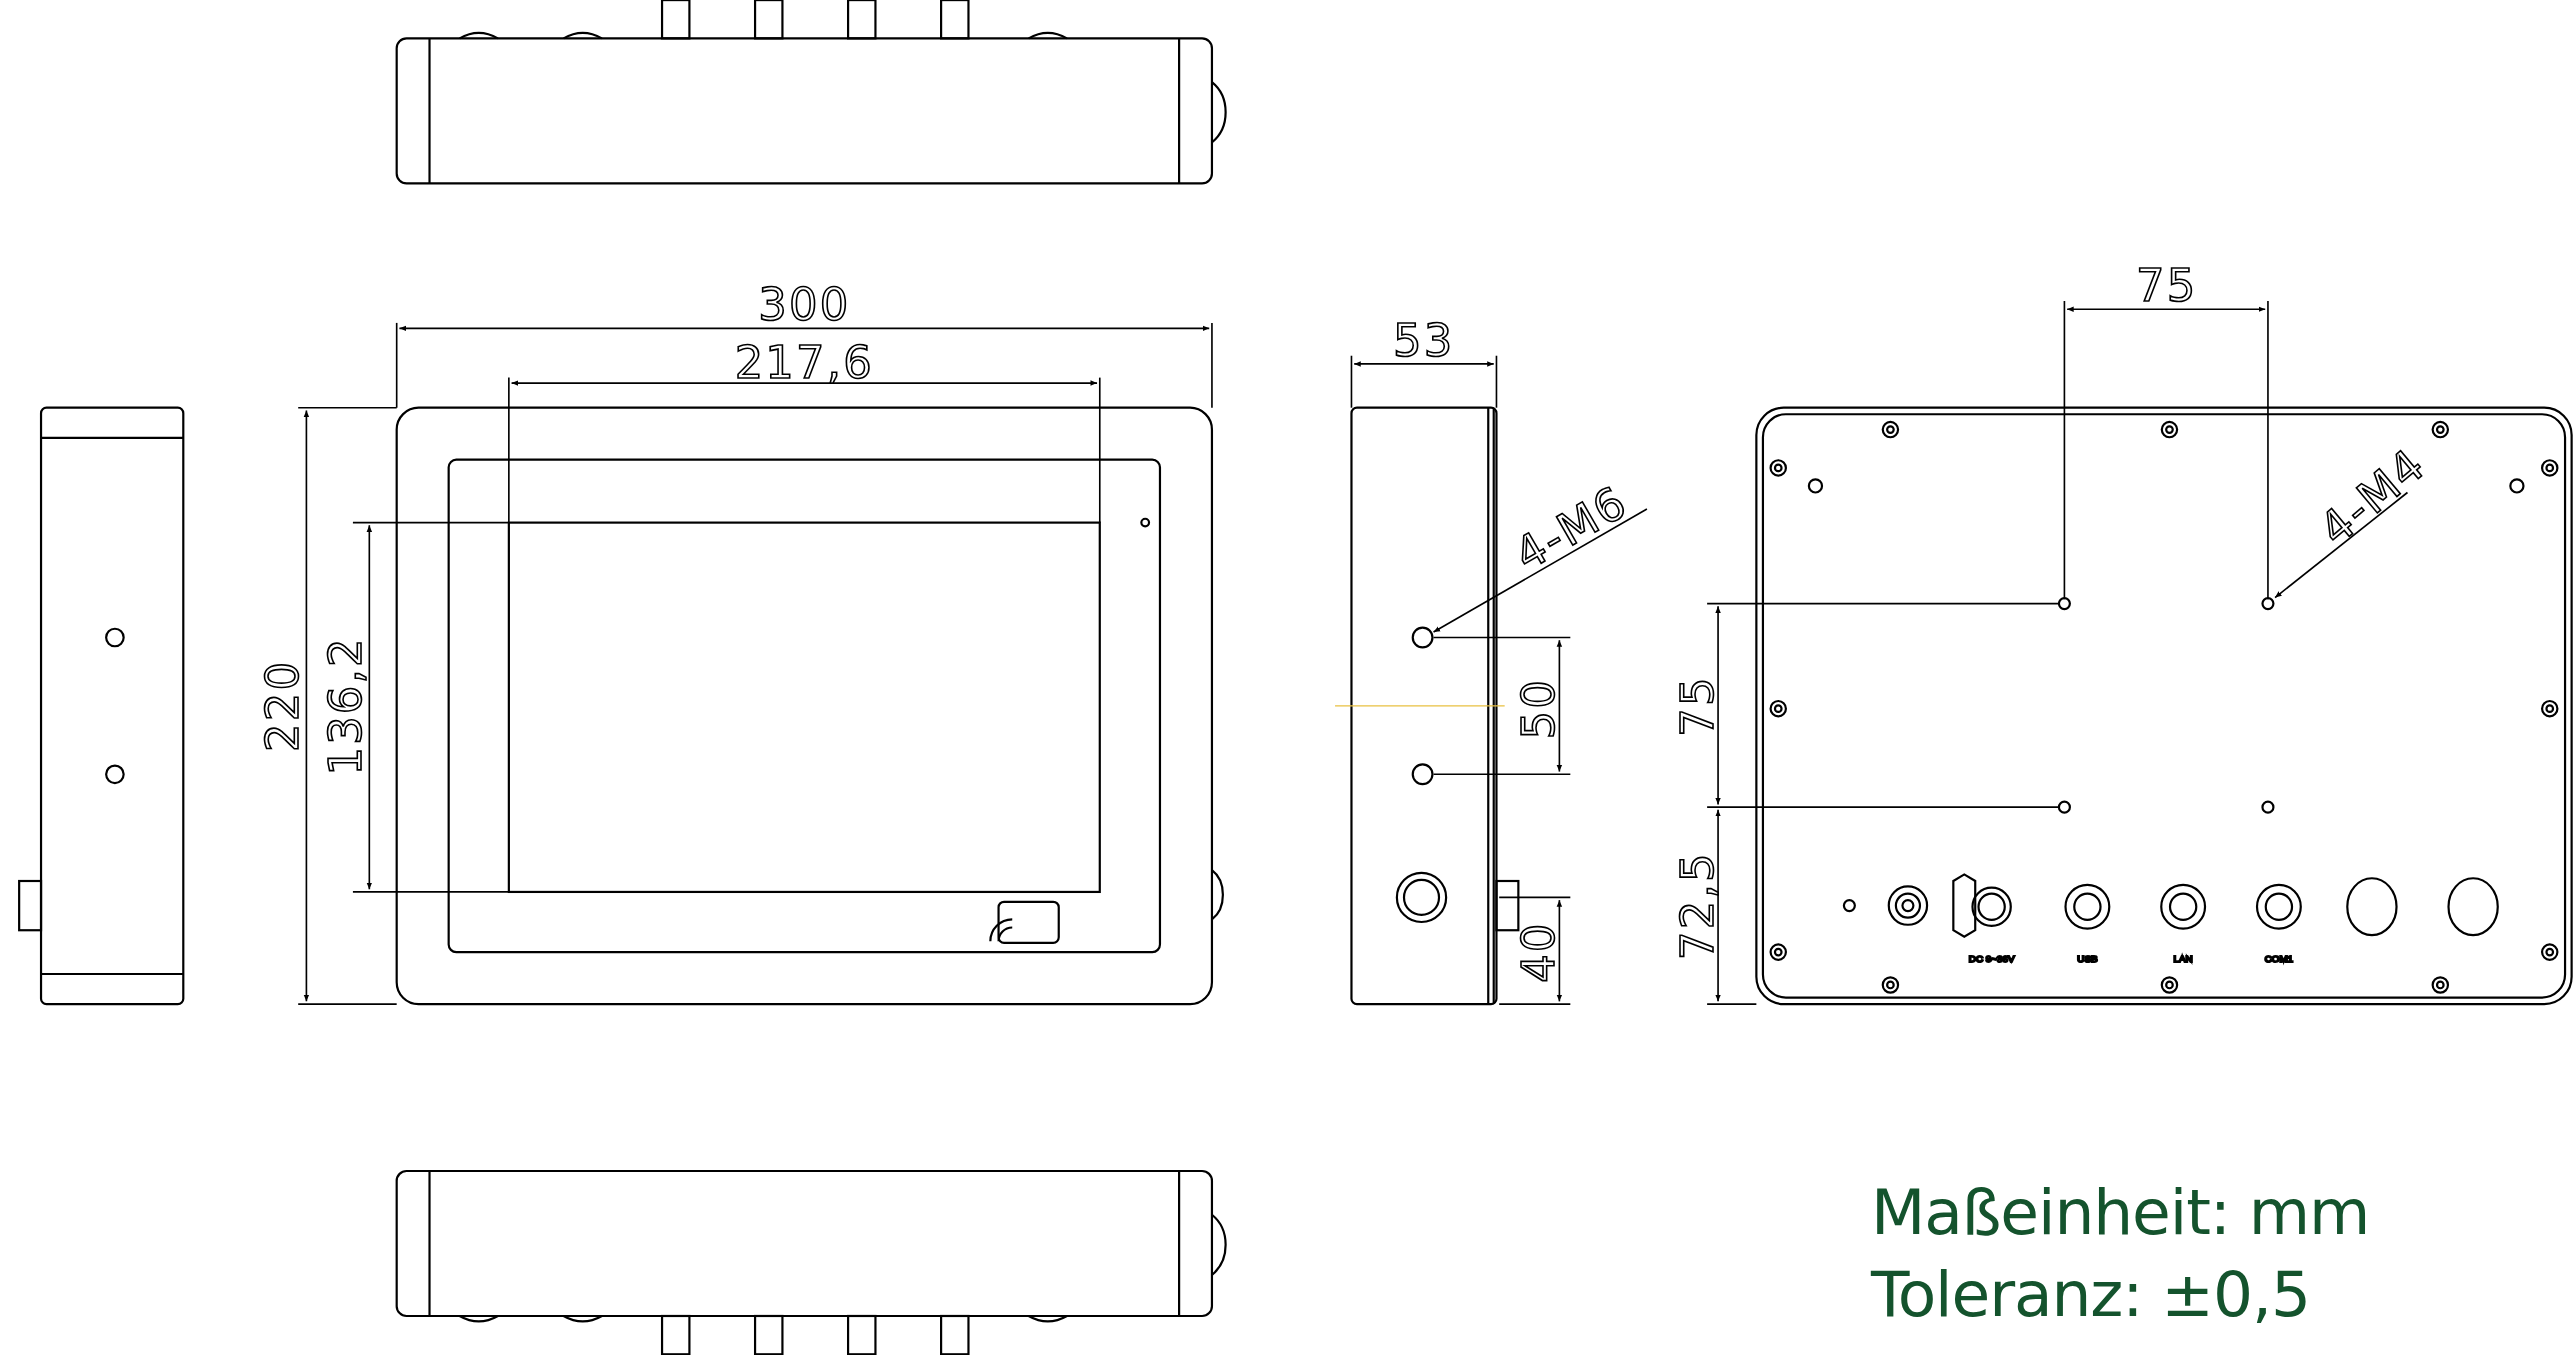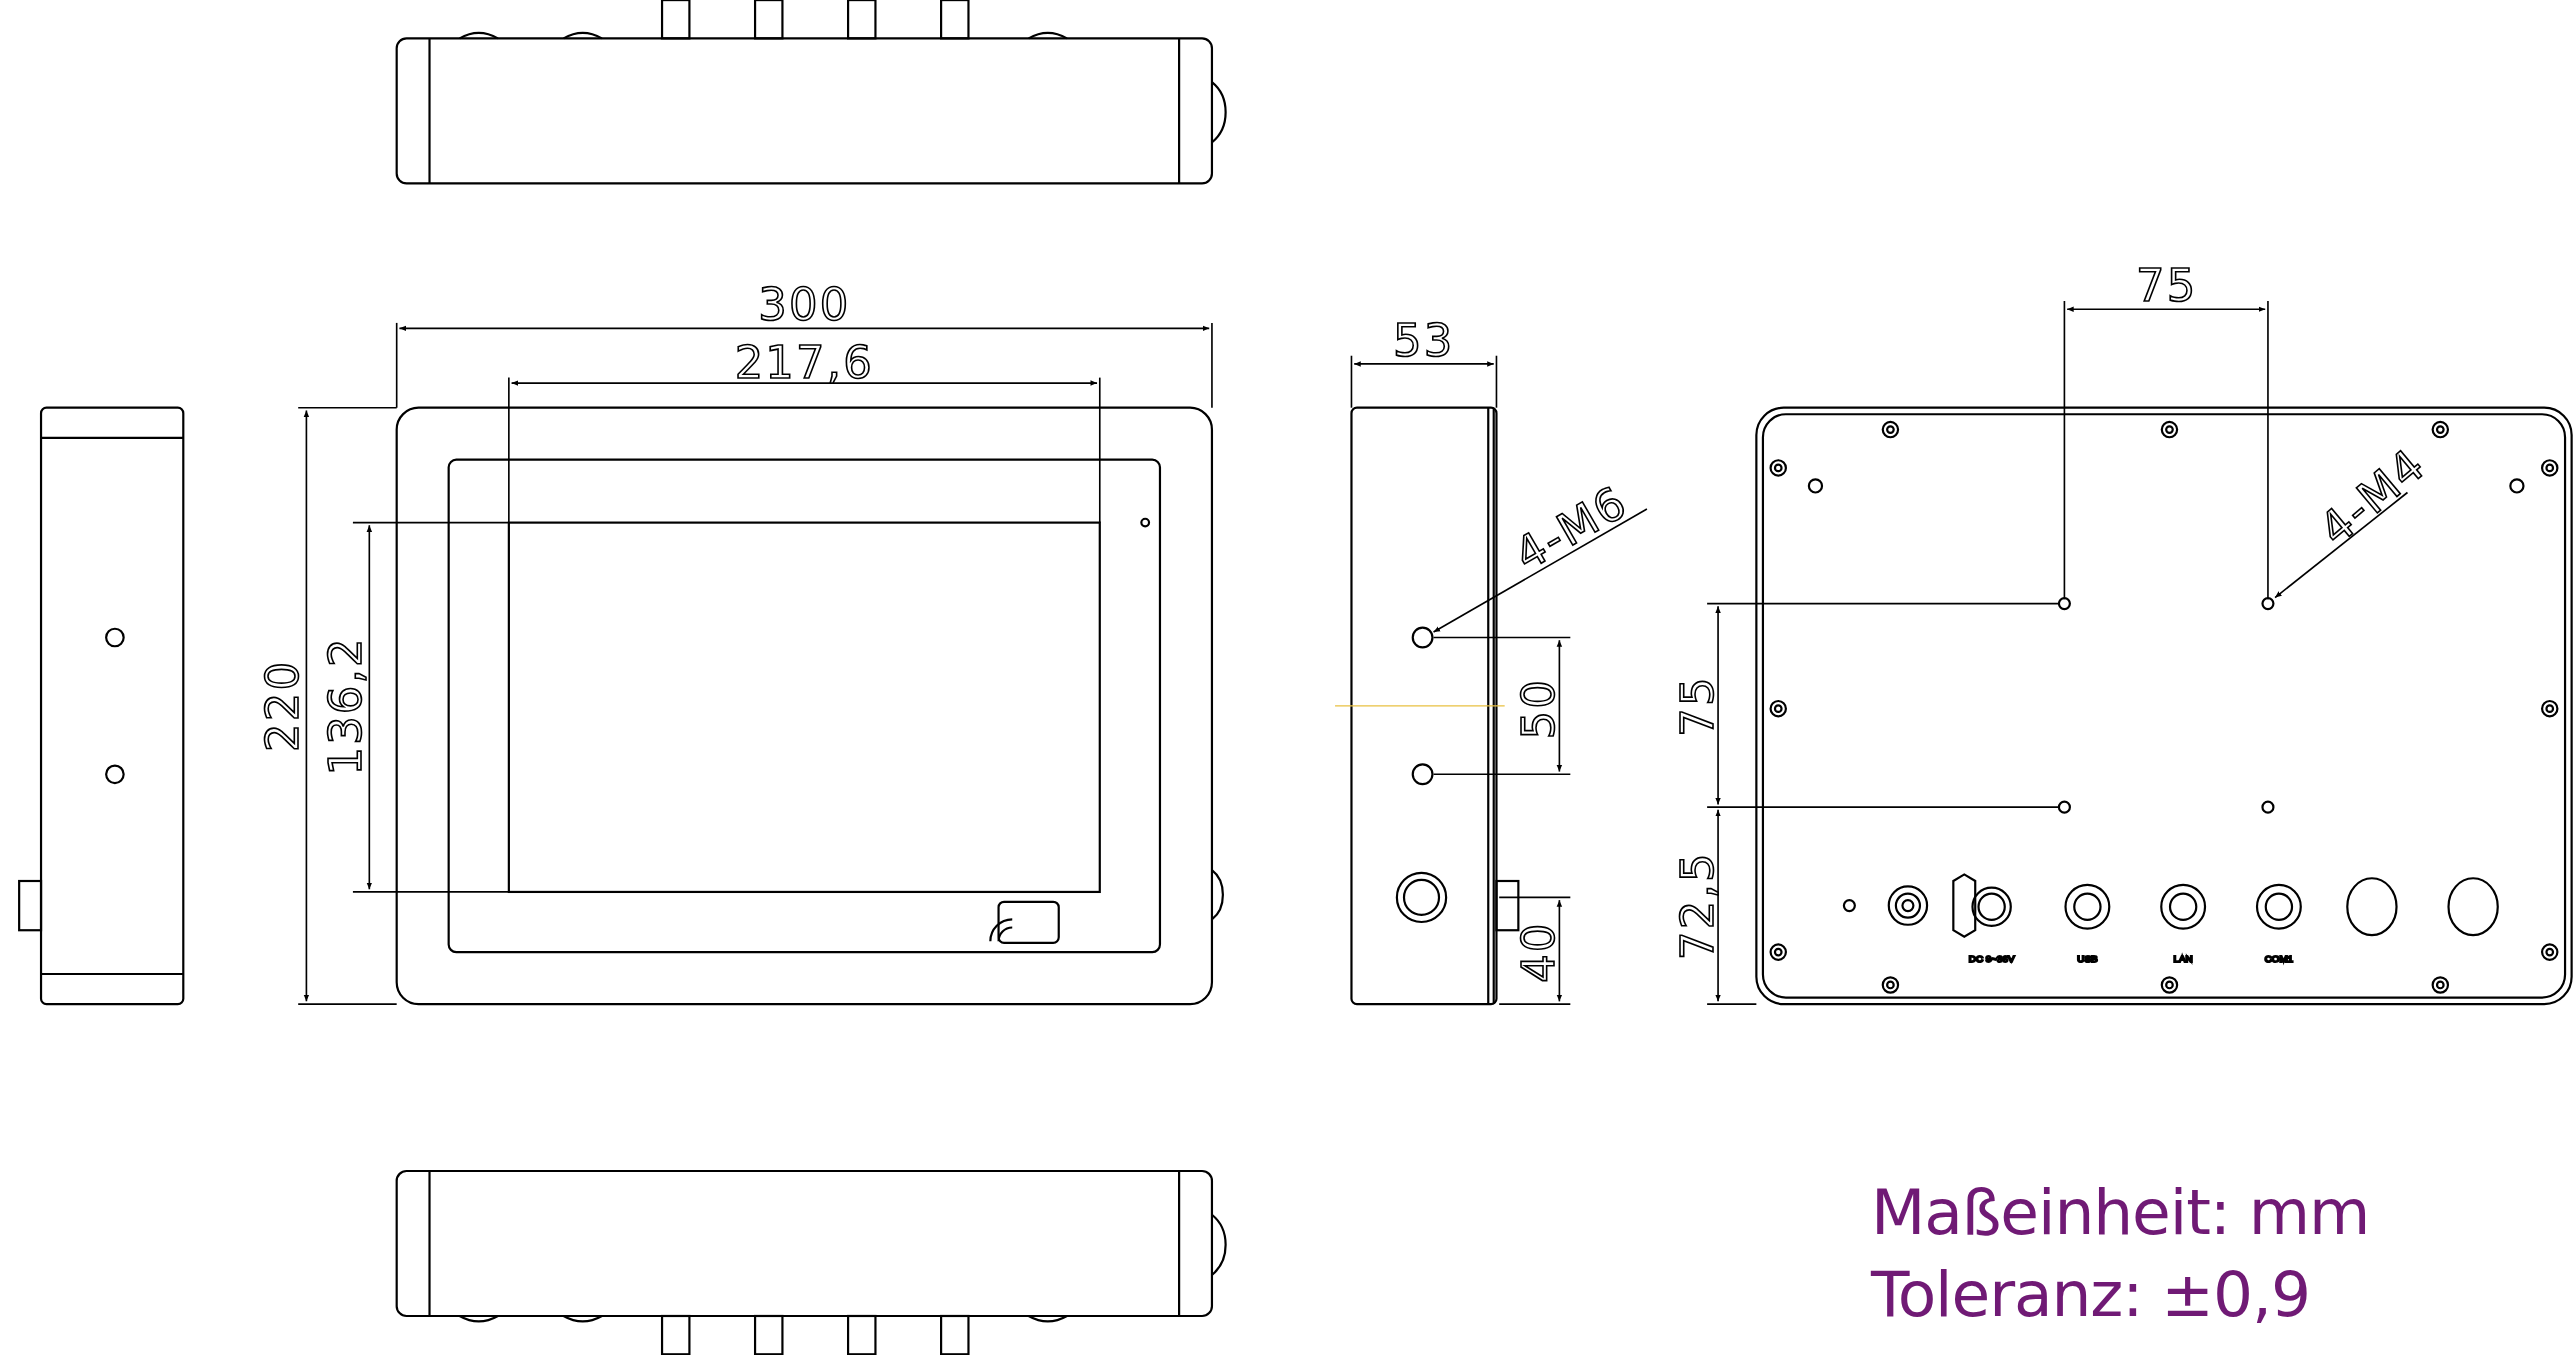--- a/index.html
+++ b/index.html
@@ -1,20 +1,20 @@
 <!DOCTYPE html>
 <html style="font-size:8.8px"><head>
 <meta charset="utf-8">
 <style>
 html,body{margin:0;padding:0;background:#fff;}
 body{width:2576px;height:1356px;position:relative;overflow:hidden;font-family:"DejaVu Sans",sans-serif;}
 svg{position:absolute;left:0;top:0;}
 .dimtxt{font-family:"DejaVu Sans",sans-serif;font-size:82px;fill:#fff;stroke:#000;stroke-width:3px;letter-spacing:4px;}
 .lbl{font-family:"Liberation Sans",sans-serif;font-size:18px;fill:#000;}
-.note{position:absolute;left:1871px;font-family:"DejaVu Sans",sans-serif;font-size:63px;color:#701a75;letter-spacing:-1.1px;}
+.note{position:absolute;left:1871px;font-family:"DejaVu Sans",sans-serif;font-size:63px;color:#14532d;letter-spacing:-1.1px;}
 </style>
 </head>
 <body>
 
 <svg width="2576" height="1356" viewBox="0 0 4708 2478" xmlns="http://www.w3.org/2000/svg" fill="none" stroke="#000" stroke-width="4">
   <defs>
     <marker id="arr" markerWidth="14" markerHeight="14" refX="12" refY="7" orient="auto-start-reverse" markerUnits="userSpaceOnUse">
       <path d="M0,2 L12,7 L0,12 z" fill="#000" stroke="none"></path>
     </marker>
   </defs>
@@ -192,14 +192,14 @@
     <line x1="3120" y1="1835" x2="3210" y2="1835"></line>
     <line x1="3140" y1="1480" x2="3140" y2="1830" marker-start="url(#arr)" marker-end="url(#arr)"></line>
   </g>
   <text class="dimtxt" x="3960" y="550" text-anchor="middle">75</text>
   <text class="dimtxt" x="0" y="0" transform="translate(4270,1000) rotate(-40)">4-M4</text>
   <text class="dimtxt" x="0" y="0" text-anchor="middle" transform="translate(3130,1290) rotate(-90)">75</text>
   <text class="dimtxt" x="0" y="0" text-anchor="middle" transform="translate(3130,1655) rotate(-90)">72,5</text>
 </svg>
 
 <div class="note" style="top:1176px;">Maßeinheit: mm</div>
-<div class="note" style="top:1258px;">Toleranz: ±0,9</div>
+<div class="note" style="top:1258px;">Toleranz: ±0,5</div>
 
 
 </body></html>

